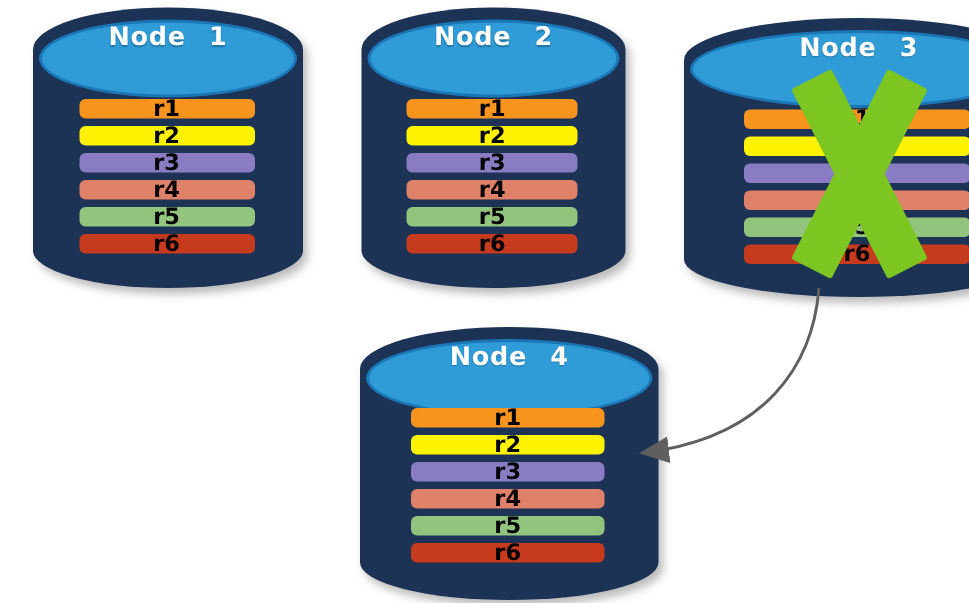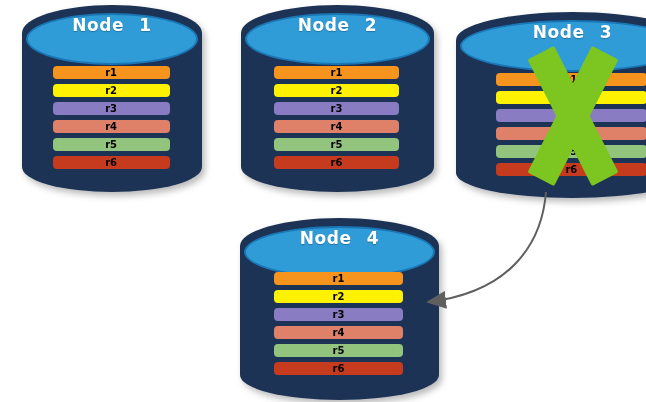--- a/index.html
+++ b/index.html
@@ -58,21 +58,21 @@
     position: absolute;
     left: 17%; right: 18%;
     top: 61px;
     z-index: 2;
   }
   .row-bar {
     height: 13px;
     margin-bottom: 5px;
     border-radius: 4px;
     text-align: center;
-    font-size: 10px;
+    font-size: 15px;
     font-weight: bold;
     line-height: 13px;
     color: var(--row-text);
   }
   .cross {
     position: absolute;
     left: 50%;
     top: 38px;
     width: 100px;
     height: 132px;
@@ -110,21 +110,21 @@
     <div class="rows">
       <div class="row-bar" style="background-color: rgb(247, 148, 30);">r1</div>
       <div class="row-bar" style="background-color: rgb(255, 242, 0);">r2</div>
       <div class="row-bar" style="background-color: rgb(138, 124, 194);">r3</div>
       <div class="row-bar" style="background-color: rgb(223, 129, 105);">r4</div>
       <div class="row-bar" style="background-color: rgb(147, 196, 125);">r5</div>
       <div class="row-bar" style="background-color: rgb(198, 59, 30);">r6</div>
     </div>
   </div>
 
-  <div class="cylinder" style="left:241px; top:5px; width:193px; height:187px;">
+  <div class="cylinder" style="left:241px; top:5px; width:176px; height:187px;">
     <div class="cyl-body"></div>
     <div class="cyl-top">
       <span class="node-title">Node 2</span>
     </div>
     <div class="rows">
       <div class="row-bar" style="background-color: rgb(247, 148, 30);">r1</div>
       <div class="row-bar" style="background-color: rgb(255, 242, 0);">r2</div>
       <div class="row-bar" style="background-color: rgb(138, 124, 194);">r3</div>
       <div class="row-bar" style="background-color: rgb(223, 129, 105);">r4</div>
       <div class="row-bar" style="background-color: rgb(147, 196, 125);">r5</div>

